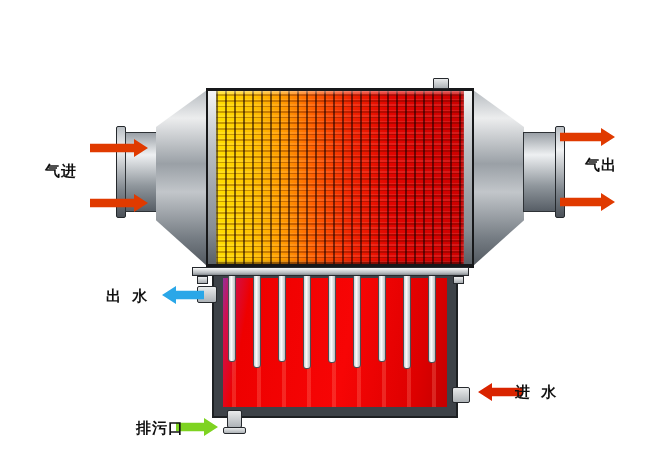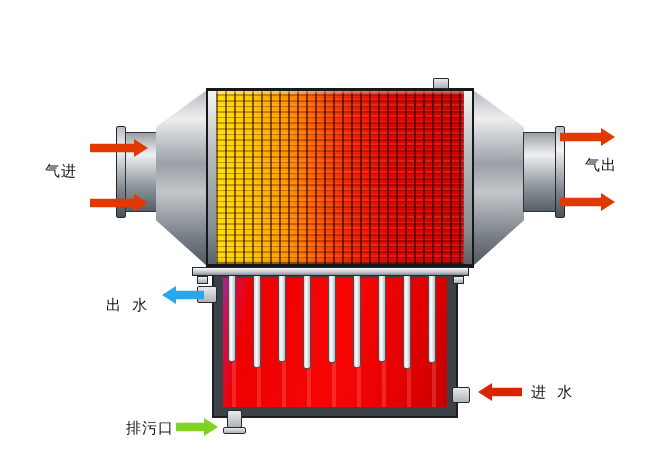--- a/index.html
+++ b/index.html
@@ -3,21 +3,21 @@
 <meta charset="utf-8">
 <style>
   html,body{margin:0;padding:0;background:#fff;}
   .stage{
     position:relative;width:650px;height:455px;background:#fff;overflow:hidden;
     font-family:"Liberation Sans","DejaVu Sans",sans-serif;
   }
   .abs{position:absolute;}
   
   .label{
-    position:absolute;font-weight:normal;font-size:15px;color:#101010;
+    position:absolute;font-weight:bold;font-size:15px;color:#101010;
     white-space:pre;letter-spacing:1px;
   }
   
   .arrow{position:absolute;height:18px;background:currentColor;}
   .arrow.right{clip-path:polygon(0 27%,calc(100% - 14px) 27%,calc(100% - 14px) 0,100% 50%,calc(100% - 14px) 100%,calc(100% - 14px) 73%,0 73%);}
   .arrow.left{clip-path:polygon(100% 27%,14px 27%,14px 0,0 50%,14px 100%,14px 73%,100% 73%);}
   .c-gas{color:var(--gas-arrow,#e03a00);}
   .c-waterout{color:var(--water-out-arrow,#2aa7e8);}
   .c-waterin{color:var(--water-in-arrow,#d92400);}
   .c-drain{color:var(--drain-arrow,#7ed321);}
@@ -129,17 +129,17 @@
   <div class="arrow right c-gas" style="left:90px;top:194px;width:58px"></div>
   <div class="arrow right c-gas" style="left:560px;top:128px;width:55px"></div>
   <div class="arrow right c-gas" style="left:560px;top:193px;width:55px"></div>
 
   <div class="arrow left c-waterout" style="left:162px;top:286px;width:42px"></div>
   <div class="arrow left c-waterin" style="left:478px;top:383px;width:44px"></div>
   <div class="arrow right c-drain" style="left:176px;top:418px;width:42px"></div>
 
   <div class="label" style="left:45px;top:162px">气进</div>
   <div class="label" style="left:585px;top:156px">气出</div>
-  <div class="label" style="left:106px;top:296px">出  水</div>
-  <div class="label" style="left:531px;top:383px">进  水</div>
-  <div class="label" style="left:126px;top:419px">排污口</div>
+  <div class="label" style="left:106px;top:287px">出  水</div>
+  <div class="label" style="left:515px;top:383px">进  水</div>
+  <div class="label" style="left:136px;top:419px">排污口</div>
 
 </div>
 
 </body></html>

